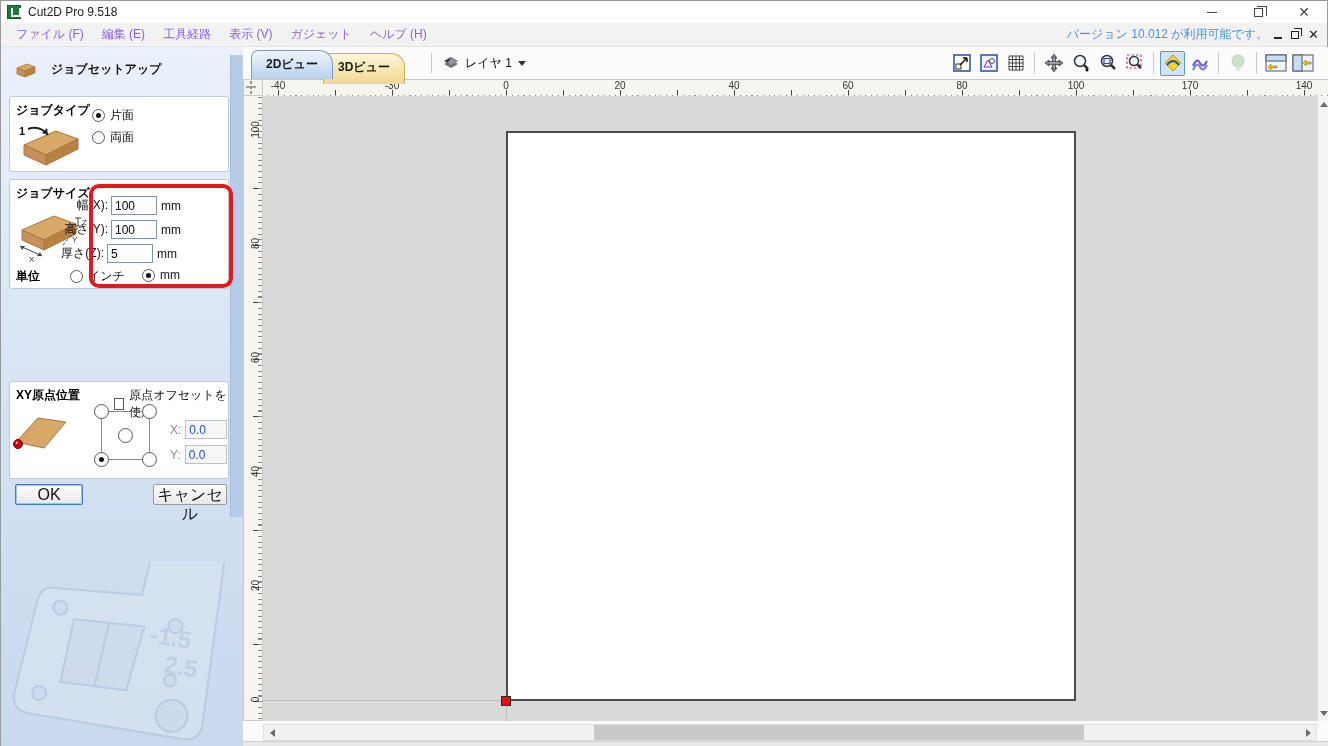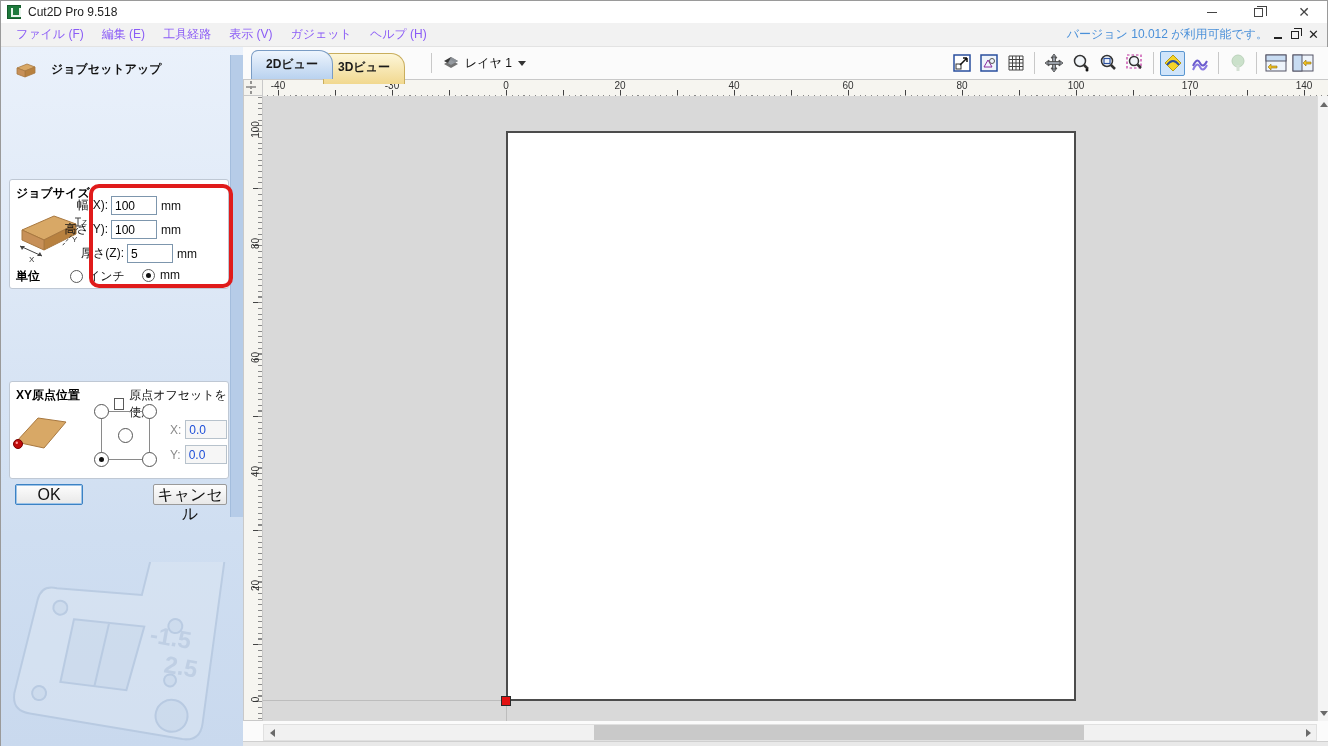--- a/index.html
+++ b/index.html
@@ -167,20 +167,39 @@
 
     <div class="panel-header">
       <svg width="22" height="16" viewBox="0 0 22 16">
         <polygon points="2,6 12,2 20,5 10,9" fill="#d8a866" stroke="#a87840" stroke-width="0.8"></polygon>
         <polygon points="10,9 20,5 20,11 10,15" fill="#b8813f" stroke="#a87840" stroke-width="0.8"></polygon>
         <polygon points="2,6 10,9 10,15 2,12" fill="#c79058" stroke="#a87840" stroke-width="0.8"></polygon>
       </svg>
       <span class="panel-title">ジョブセットアップ</span>
     </div>
 
+    <div class="section" style="top:49px; height:76px;">
+      <div class="sec-label" style="position:absolute;left:6px;top:5px;">ジョブタイプ</div>
+      <svg style="position:absolute;left:8px;top:22px;" width="64" height="48" viewBox="0 0 64 48">
+        <polygon points="6,26 38,12 60,20 28,36" fill="#d8a866" stroke="#a87840"></polygon>
+        <polygon points="28,36 60,20 60,30 28,46" fill="#b8813f" stroke="#a87840"></polygon>
+        <polygon points="6,26 28,36 28,46 6,36" fill="#c79058" stroke="#a87840"></polygon>
+        <text x="1" y="16" font-size="11" font-weight="bold" fill="#111">1</text>
+        <path d="M10 10 Q22 6 30 16" fill="none" stroke="#222" stroke-width="2"></path>
+        <polygon points="30,16 24,14 29,9" fill="#222"></polygon>
+      </svg>
+      <label class="radio checked" style="position:absolute;left:82px;top:10px;">
+        <span class="rb"></span>
+          <span>片面</span>
+      </label>
+      <label class="radio" style="position:absolute;left:82px;top:32px;">
+        <span class="rb"></span>
+          <span>両面</span>
+      </label>
+    </div>
 
     <div class="section" style="top:132px; height:110px;">
       <div class="sec-label" style="position:absolute;left:6px;top:5px;">ジョブサイズ</div>
       <svg style="position:absolute;left:4px;top:26px;" width="74" height="58" viewBox="0 0 74 58">
         <polygon points="8,24 40,10 62,18 30,34" fill="#d8a866" stroke="#a87840"></polygon>
         <polygon points="30,34 62,18 62,28 30,44" fill="#b8813f" stroke="#a87840"></polygon>
         <polygon points="8,24 30,34 30,44 8,34" fill="#c79058" stroke="#a87840"></polygon>
         <path d="M64 12 L64 20 M61 12 L67 12 M61 20 L67 20" stroke="#444" stroke-width="1" fill="none"></path>
         <text x="68" y="19" font-size="8" fill="#333">Z</text>
         <path d="M64 22 L48 40" stroke="#444" stroke-width="1" stroke-dasharray="3 2"></path>
@@ -193,21 +212,21 @@
       <div class="field-row" style="left:14px; top:16px;">
         <span class="field-label" style="width:84px;">幅(X):</span>
         <input class="txt-input" style="width: 46px; margin-left: 3px;" value="100">
         <span class="unit-lab">mm</span>
       </div>
       <div class="field-row" style="left:14px; top:40px;">
         <span class="field-label" style="width:84px;">高さ(Y):</span>
         <input class="txt-input" style="width: 46px; margin-left: 3px;" value="100">
         <span class="unit-lab">mm</span>
       </div>
-      <div class="field-row" style="left:30px; top:64px;">
+      <div class="field-row" style="left:10px; top:64px;">
         <span class="field-label" style="width:84px;">厚さ(Z):</span>
         <input class="txt-input" style="width: 46px; margin-left: 3px;" value="5">
         <span class="unit-lab">mm</span>
       </div>
       <div class="sec-label" style="position:absolute;left:6px;top:88px;">単位</div>
       <label class="radio" style="position:absolute;left:60px;top:88px;">
         <span class="rb"></span>
           <span>インチ</span>
       </label>
       <label class="radio checked" style="position:absolute;left:132px;top:88px;">

